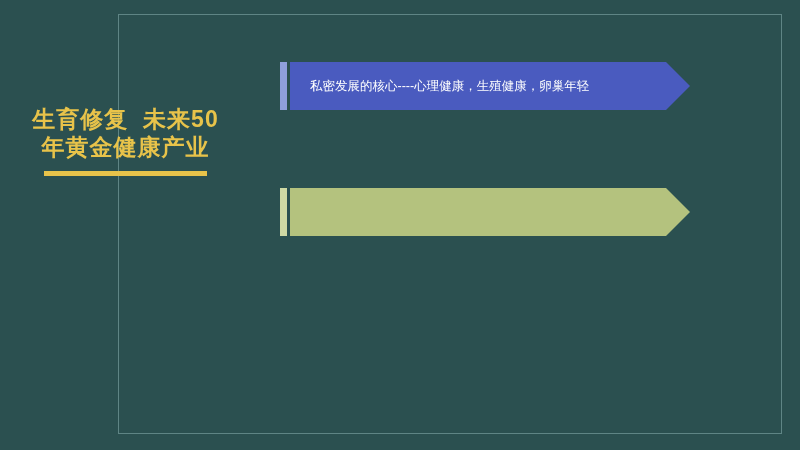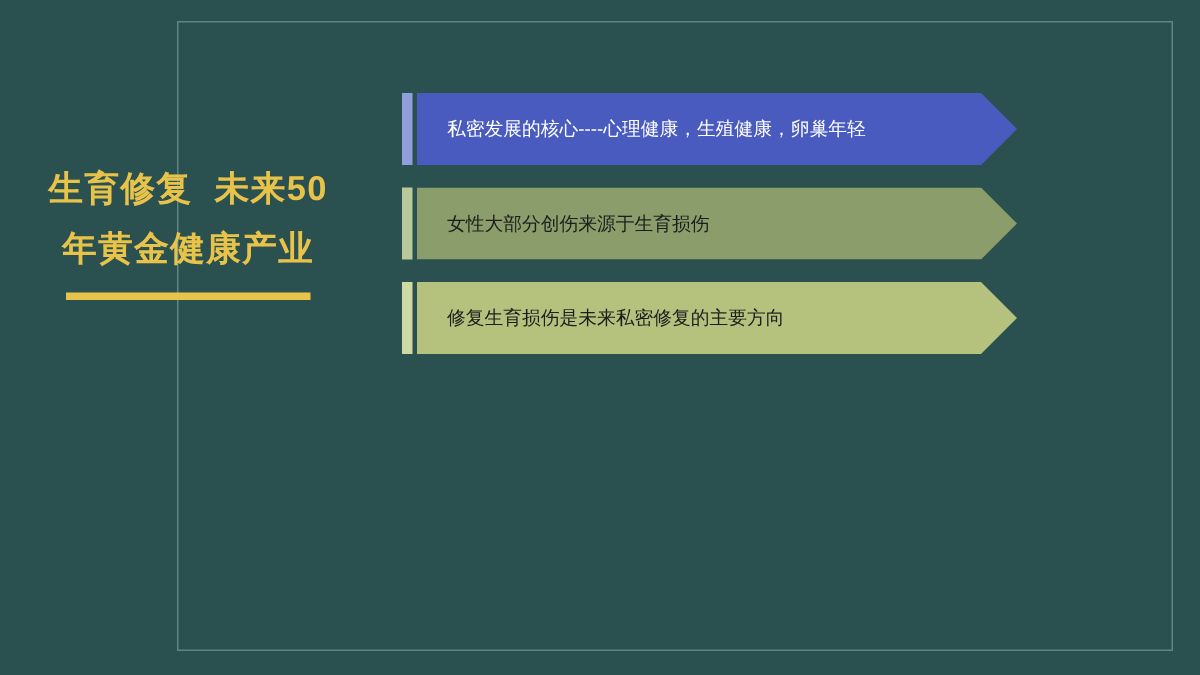--- a/index.html
+++ b/index.html
@@ -36,34 +36,35 @@
     position: absolute;
     left: 28px;
     top: 105px;
     width: 195px;
     text-align: center;
   }
   #title-text {
     color: #e8c34a;
     font-size: 23px;
     font-weight: bold;
-    line-height: 40px;
+    line-height: 28px;
     letter-spacing: 1px;
     white-space: pre-wrap;
   }
   #title-underline {
     margin: 10px auto 0 auto;
     width: 163px;
     height: 5px;
     background: #e8c34a;
   }
   
   .arrow-row {
     position: absolute;
     height: 32px;
+    margin-left: 12px;
   }
   .arrow-bar {
     position: absolute;
     left: 0;
     top: 0;
     width: 7px;
     height: 48px;
   }
   .arrow-body {
     position: absolute;
@@ -107,34 +108,24 @@
   <div class="arrow-row" id="arrow-0" style="left:268px; top:62px; width:410px;">
     <div class="arrow-bar" style="background: rgb(143, 159, 220);"></div>
     <div class="arrow-body" style="width:400px;">
       <svg class="arrow-shape" width="400" height="48" viewBox="0 0 400 48" preserveAspectRatio="none">
         <polygon points="0,0 376,0 400,24 376,48 0,48" fill="#4a5bbf"></polygon>
       </svg>
       <div class="arrow-label light" style="color: rgb(255, 255, 255);">私密发展的核心----心理健康，生殖健康，卵巢年轻</div>
     </div>
   </div>
 
-  <div class="arrow-row" id="arrow-1" style="left:268px; top:125px; width:410px;">
-    <div class="arrow-bar" style="background: rgb(185, 201, 154);"></div>
-    <div class="arrow-body" style="width:400px;">
-      <svg class="arrow-shape" width="400" height="48" viewBox="0 0 400 48" preserveAspectRatio="none">
-        <polygon points="0,0 376,0 400,24 376,48 0,48" fill="#8a9d6a"></polygon>
-      </svg>
-      <div class="arrow-label" style="color: rgb(29, 29, 29);">女性大部分创伤来源于生育损伤</div>
-    </div>
-  </div>
 
   <div class="arrow-row" id="arrow-2" style="left:268px; top:188px; width:410px;">
     <div class="arrow-bar" style="background: rgb(207, 217, 164);"></div>
     <div class="arrow-body" style="width:400px;">
       <svg class="arrow-shape" width="400" height="48" viewBox="0 0 400 48" preserveAspectRatio="none">
         <polygon points="0,0 376,0 400,24 376,48 0,48" fill="#b4c27e"></polygon>
       </svg>
-      <div class="arrow-label" style="color: rgb(29, 29, 29);">修复生育损伤是未来私密修复的主要方向</div>
     </div>
   </div>
 
 
 </div>
 
 </body></html>

